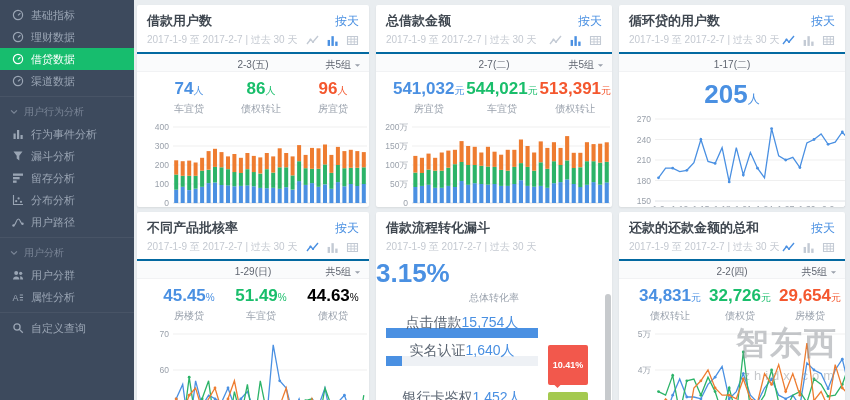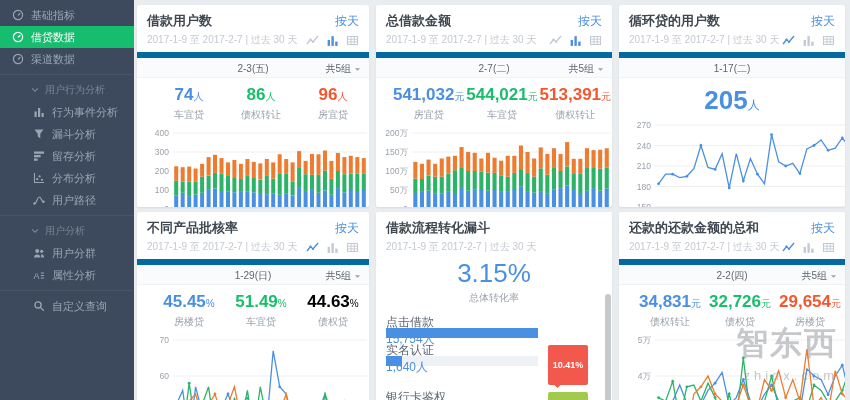--- a/index.html
+++ b/index.html
@@ -3,21 +3,21 @@
 <meta charset="utf-8">
 <style>
   * { box-sizing: border-box; margin: 0; padding: 0; }
   html,body { width:850px; height:400px; overflow:hidden; }
   body { font-family: "Liberation Sans", "DejaVu Sans", sans-serif; background:#e9edf0; }
   .app { display:flex; width:850px; height:400px; }
 
   
   .sidebar { width:134px; height:400px; background:#3d4a5d; flex:none; overflow:hidden; }
   .s-group { padding-top:4px; }
-  .s-group + .s-group { border-top:1px solid rgba(255,255,255,0.06); margin-top:4px;padding-left:21px; }
+  .s-group + .s-group { border-top:1px solid rgba(255,255,255,0.06); margin-top:4px; }
   .s-item { display:flex; align-items:center; height:22px; padding-left:12px;
             color:#9aa5b4; font-size:11px; cursor:pointer; white-space:nowrap; }
   .s-item .ic { width:12px; height:12px; margin-right:7px; display:inline-flex; flex:none; }
   .s-item .ic svg { width:12px; height:12px; fill:currentColor; }
   .s-item.active { background:#17bd6e; color:#ffffff; }
   .s-section { display:flex; align-items:center; height:22px; padding-left:9px;
                color:#7c8798; font-size:10px; white-space:nowrap; }
   .s-section .ic { width:10px; height:10px; margin-right:5px; display:inline-flex; }
   .s-section .ic svg { width:10px; height:10px; }
 
@@ -31,45 +31,45 @@
   .p-head { padding:7px 10px 0 10px; }
   .p-head-row { display:flex; justify-content:space-between; align-items:flex-end; }
   .p-title { font-size:13px; font-weight:bold; color:#3f4750; }
   .p-gran { font-size:12px; color:#4a90e2; cursor:pointer; }
   .p-sub { font-size:10px; color:#c4c9d1; margin-top:3px; }
   .p-icons { display:flex; gap:7px; margin-top:2px; }
   .p-icons .cicon { width:13px; height:13px; color:#c3cad4; cursor:pointer; display:inline-flex; }
   .p-icons .cicon svg { width:13px; height:13px; fill:currentColor; }
   .p-icons .cicon.active { color:#4a90e2; }
 
-  .p-strip { height:26px; margin-top:5px; background:#fafbfc; border-top:6px solid #0369a1;
+  .p-strip { height:20px; margin-top:5px; background:#fafbfc; border-top:2px solid #0369a1;
              border-bottom:1px solid #f1f2f4; position:relative; font-size:10px; color:#5f6570; }
   .strip-date { position:absolute; left:0; right:0; top:4px; text-align:center; }
   .strip-group { position:absolute; right:8px; top:4px; cursor:pointer; display:flex; align-items:center; gap:3px; }
   .strip-group svg { width:7px; height:7px; fill:#9aa1ab; }
 
   .p-stats { display:flex; padding:7px 0 3px 16px; }
   .stat { flex:1; text-align:center; }
   .stat-val { font-size:17px; font-weight:bold; }
   .stat-unit { font-size:10px; font-weight:normal; }
   .stat-label { font-size:10px; color:#9aa2ad; margin-top:3px; }
 
   .p-big { text-align:center; padding:7px 0 1px 0; }
   .big-val { font-size:26px; font-weight:bold; color:#4a90e2; }
   .big-unit { font-size:12px; color:#4a90e2; }
 
   .p-chart { padding:2px 8px 0 6px; }
 
   
-  .f-rate { text-align:center; font-size:26px; font-weight:normal; color:#4a90e2; margin-top:4px; }
+  .f-rate { text-align:left; font-size:26px; font-weight:bold; color:#4a90e2; margin-top:4px; }
   .f-rate-sub { text-align:center; font-size:10px; color:#9aa2ad; margin:2px 0 9px 0; }
   .f-rows { padding:0 14px 0 10px; }
   .f-row { display:flex; margin-bottom:4px; }
   .f-main { flex:1; min-width:0; }
-  .f-line { display:flex; justify-content:flex-start; font-size:12px; height:13px;flex-direction:column; }
+  .f-line { display:flex; justify-content:center; font-size:14px; height:13px; }
   .f-label { color:#5c6673; }
   .f-val { color:#4a90e2; }
   .f-track { height:10px; background:#eef1f5; margin-top:1px; }
   .f-fill { height:100%; background:#4a90e2; }
   .f-badge-col { width:60px; flex:none; display:flex; align-items:flex-start; justify-content:center; padding-top:3px; }
   .f-badge { font-size:9px; font-weight:bold; color:#fff; padding:15px 5px; border-radius:2px; position:relative; }
   .f-badge i { position:absolute; left:7px; bottom:-2px; width:5px; height:5px; transform:rotate(45deg); }
   .f-scroll { position:absolute; right:1px; top:82px; width:6px; height:170px; border-radius:3px; background:#c7cacd; cursor:pointer; }
 
   
@@ -88,20 +88,29 @@
     <nav id="side-nav">
         <div class="s-group">
           <div class="s-item">
             <span class="ic">
               <svg viewBox="0 0 12 12">
                 <circle cx="6" cy="6" r="4.6" fill="none" stroke="currentColor" stroke-width="1.2"></circle>
                 <path d="M6 6.4L8.4 4.2" stroke="currentColor" stroke-width="1.2" fill="none"></path>
               </svg>
             </span>
             <span>基础指标</span>
+          </div>
+          <div class="s-item">
+            <span class="ic">
+              <svg viewBox="0 0 12 12">
+                <circle cx="6" cy="6" r="4.6" fill="none" stroke="currentColor" stroke-width="1.2"></circle>
+                <path d="M6 6.4L8.4 4.2" stroke="currentColor" stroke-width="1.2" fill="none"></path>
+              </svg>
+            </span>
+            <span>理财数据</span>
           </div>
           <div class="s-item active">
             <span class="ic">
               <svg viewBox="0 0 12 12">
                 <circle cx="6" cy="6" r="4.6" fill="none" stroke="currentColor" stroke-width="1.2"></circle>
                 <path d="M6 6.4L8.4 4.2" stroke="currentColor" stroke-width="1.2" fill="none"></path>
               </svg>
             </span>
             <span>借贷数据</span>
           </div>

